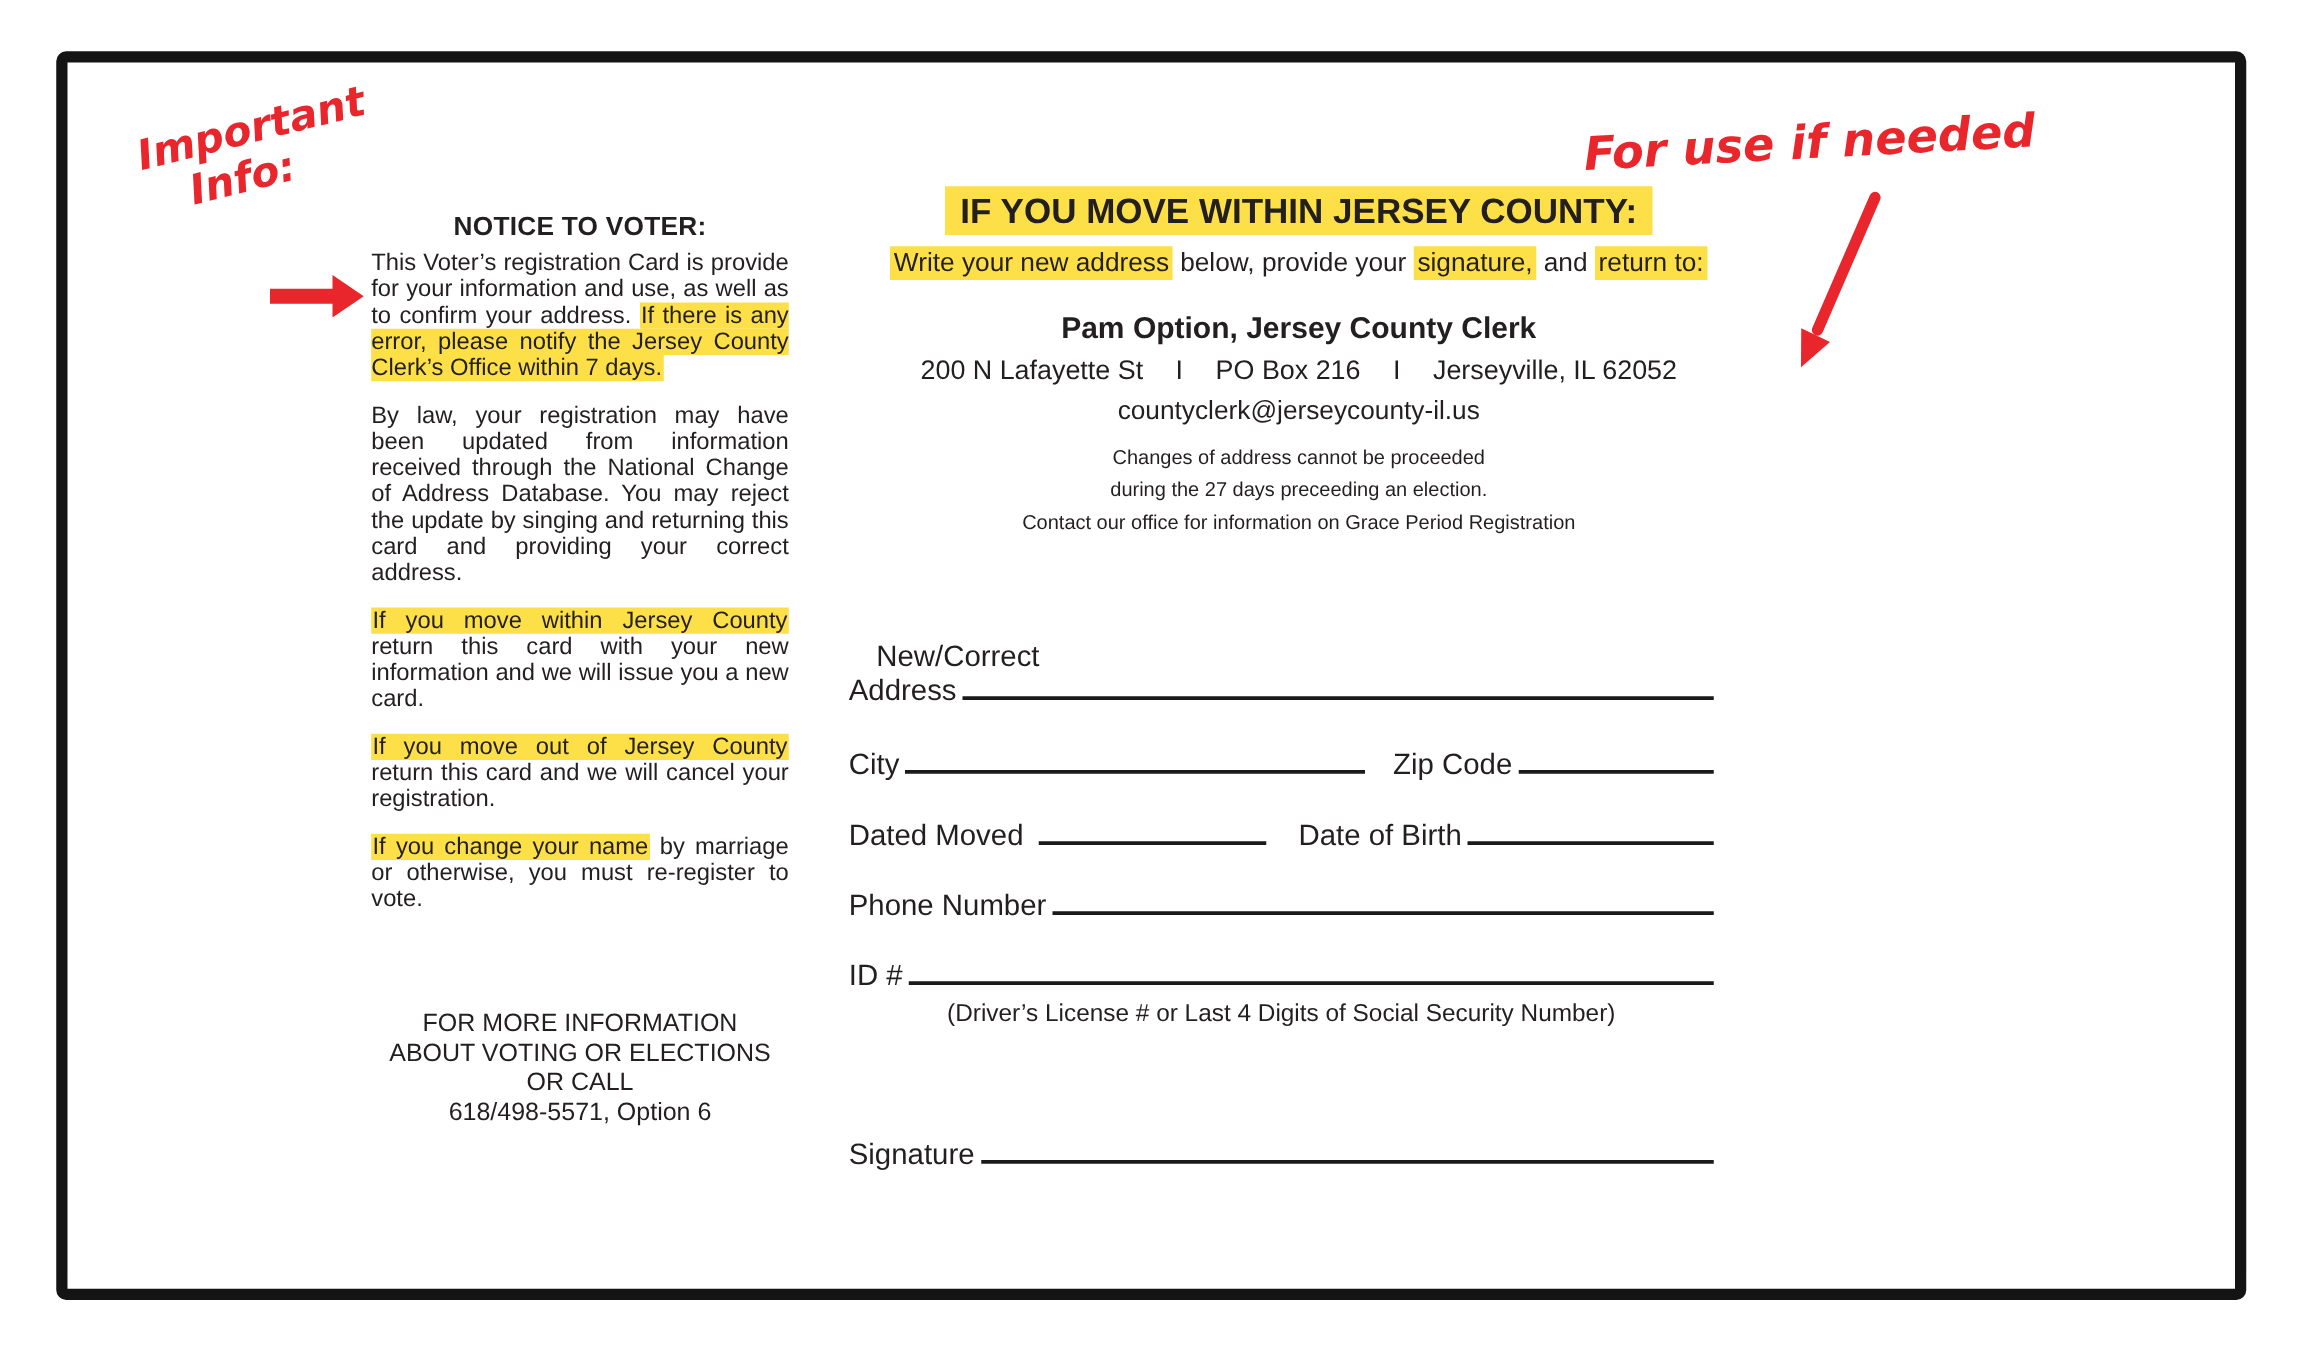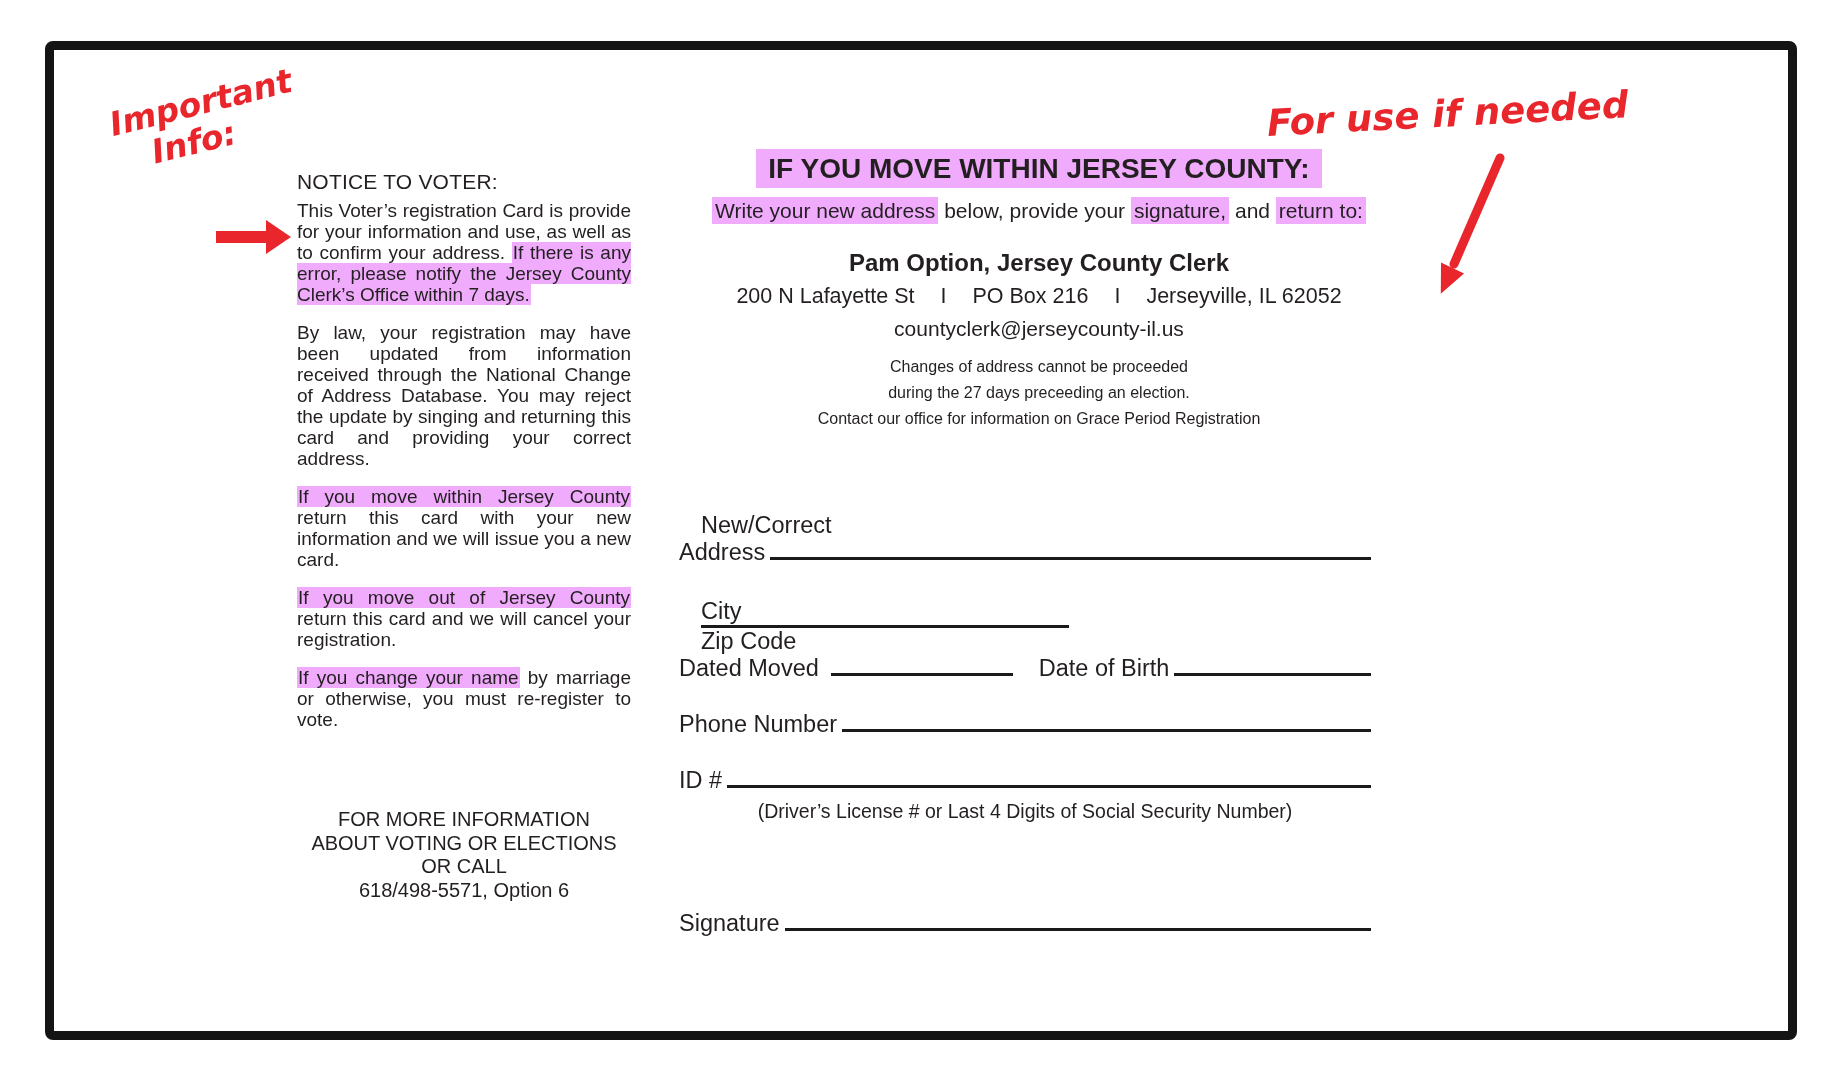--- a/index.html
+++ b/index.html
@@ -11,28 +11,28 @@
   }
   .card-border {
     position:absolute; left:45px; top:41px; width:1752px; height:999px;
     border:9px solid #141414; border-radius:8px; background:#ffffff;
   }
 
   .abs { position:absolute; }
 
   
   .notice-title {
-    left:243px; top:120px; width:334px; 
-    font-size:21px; font-weight:400; letter-spacing:.2px;
+    left:243px; top:120px; width:334px; text-align:center;
+    font-size:21px; font-weight:700; letter-spacing:.2px;
   }
   .notice-body {
     left:243px; top:150px; width:334px; font-size:19px; line-height:21px;
   }
   .notice-body p { text-align:justify; margin:0 0 17px 0; }
-  .hl { background:#f0abfc; }
+  .hl { background:#fde047; }
   .notice-body .hl { padding:0 1px; }
 
   .notice-footer {
     left:230px; top:758px; width:360px; text-align:center;
     font-size:20px; line-height:23.5px;
   }
 
   
   .move-title { left:605px; top:103px; width:760px; text-align:center; font-size:28px; font-weight:700; }
   .move-title .hl { padding:4px 12px; }
@@ -47,21 +47,21 @@
   
   .frow {
     position:absolute; left:625px; width:692px;
     display:flex; align-items:baseline; font-size:23.5px;
   }
   .fline { height:0; border-bottom:3px solid #1a1a1a; }
   .grow { flex:1; }
   .lbl { white-space:nowrap; }
   .newcorrect { left:625px; top:462px; font-size:23.5px;margin-left:22px; }
   .row-address { top:489px; }
-  .row-city { top:548px;flex-direction:column; }
+  .row-city { top:548px; }
   .row-moved { top:605px; }
   .row-phone { top:661px; }
   .row-id { top:717px; }
   .id-hint { left:625px; top:750px; width:692px; text-align:center; font-size:19.5px; }
   .row-signature { top:860px; }
   .ml4 { margin-left:5px; } .ml12 { margin-left:12px; }
   .ml22 { margin-left:22px; } .ml26 { margin-left:26px; }
   .w368 { width:368px; } .w182 { width:182px; }
 
   

